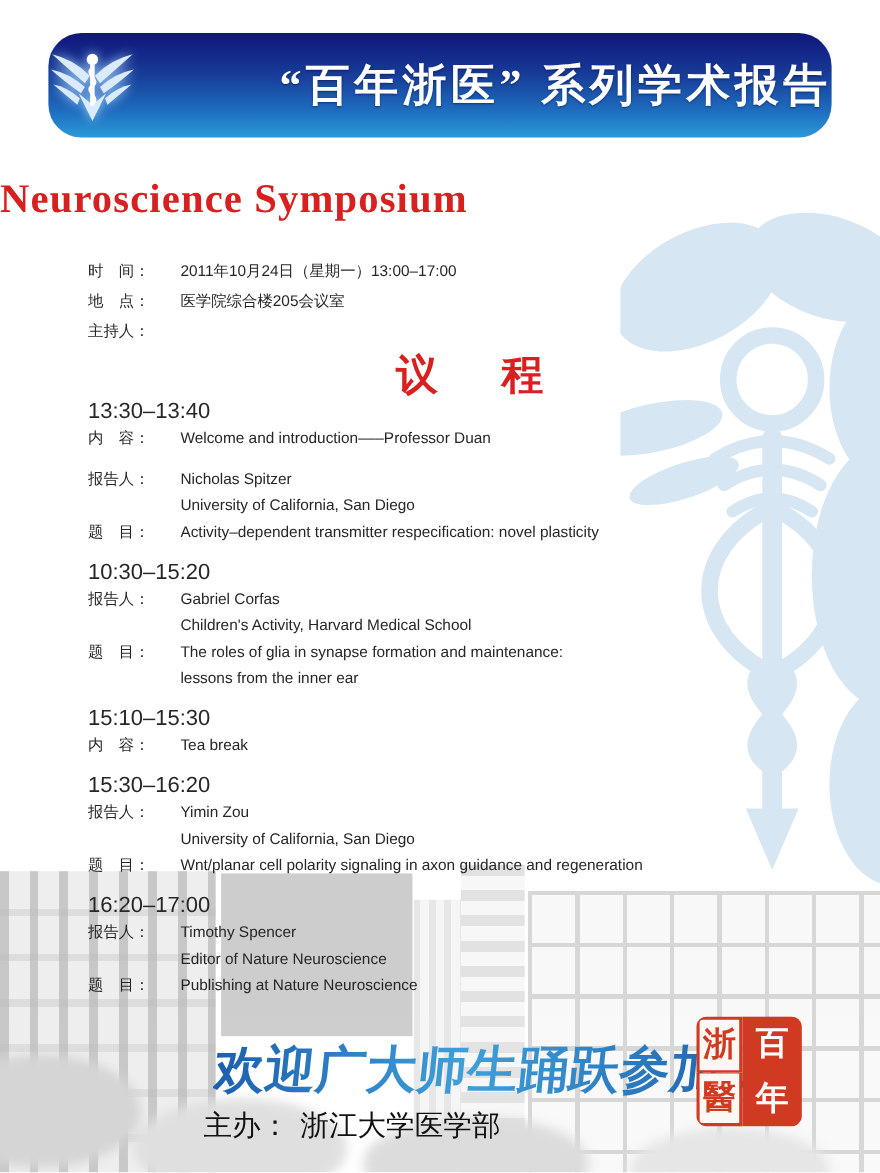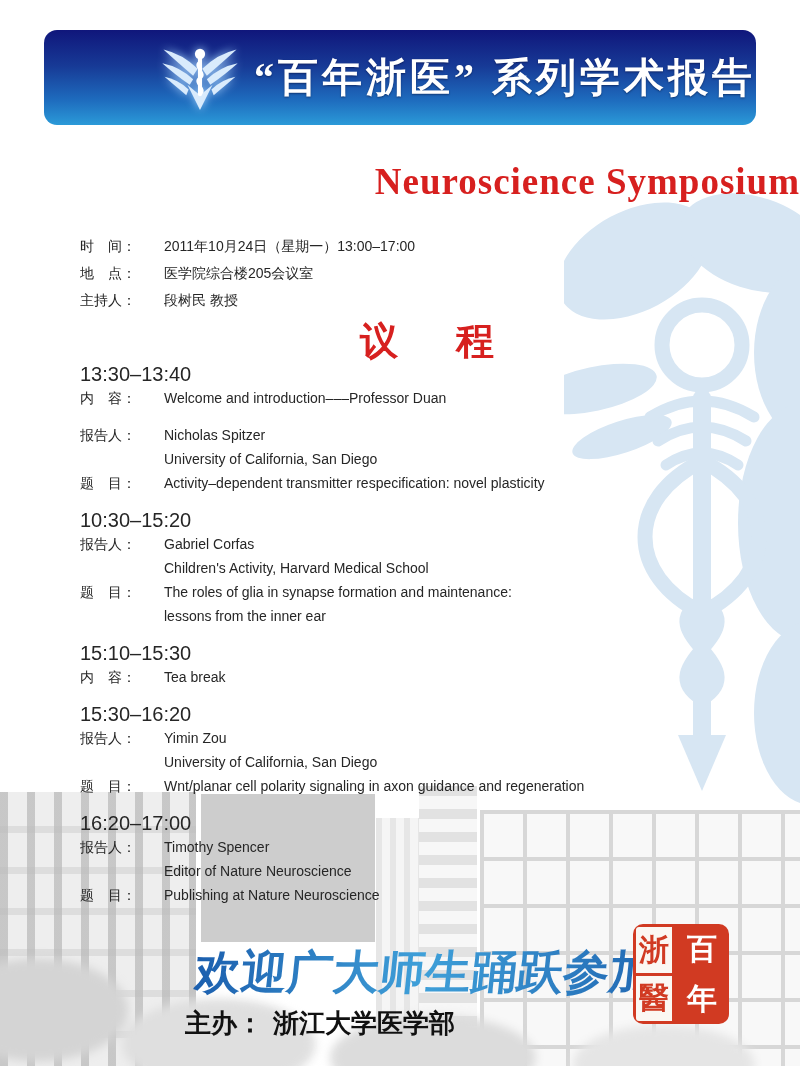--- a/index.html
+++ b/index.html
@@ -18,36 +18,36 @@
   body{
     font-family:"Liberation Sans","DejaVu Sans",sans-serif;
     background:#ffffff;color:var(--text);
     position:relative;overflow:hidden;
   }
   .poster{position:absolute;inset:0;}
 
   
   .banner{
     position:absolute;left:44px;top:30px;width:712px;height:95px;
-    border-radius:13px;
+    border-radius:30px;
     background:linear-gradient(180deg,var(--banner-top) 0%,#173a96 38%,#1e6cbe 74%,var(--banner-bottom) 100%);
-    display:flex;align-items:center;justify-content:flex-end;gap:14px;
+    display:flex;align-items:center;justify-content:space-between;gap:14px;
     z-index:4;
   }
   .banner .logo{width:80px;height:72px;flex:0 0 auto;display:block;
     filter:drop-shadow(0 0 5px rgba(170,215,255,.95));}
   .banner-title{
     color:#ffffff;font-size:40px;font-weight:bold;letter-spacing:4px;
     font-family:"Liberation Serif","DejaVu Serif",serif;
     white-space:nowrap;text-shadow:0 1px 2px rgba(0,0,30,.45);
   }
 
   
   .main-title{
-    position:absolute;left:0;top:160px;width:100%;text-align:right;
+    position:absolute;left:0;top:160px;width:100%;text-align:left;
     font-family:"Liberation Serif","DejaVu Serif",serif;
     font-weight:bold;font-size:37px;color:var(--accent-red);
     z-index:3;letter-spacing:1px;
   }
 
   
   .meta{position:absolute;left:80px;top:233px;width:640px;z-index:3;}
   .arow{display:flex;align-items:flex-start;line-height:27px;font-size:14px;}
   .arow .lbl{flex:0 0 84px;font-weight:bold;font-weight:normal;}
   .arow .txt{flex:1;}
@@ -70,21 +70,21 @@
     position:absolute;left:195px;top:942px;z-index:5;
     font-size:46px;font-weight:bold;white-space:nowrap;
     font-family:"Liberation Serif","DejaVu Serif",serif;
     transform:skewX(-6deg);
     background:linear-gradient(90deg,var(--welcome-from) 0%,var(--welcome-mid) 45%,var(--welcome-to) 100%);
     -webkit-background-clip:text;background-clip:text;color:transparent;
   }
   .organizer{
     position:absolute;left:0;top:1006px;width:640px;text-align:center;z-index:5;
     font-family:"Liberation Serif","DejaVu Serif",serif;
-    font-weight:bold;font-size:26px;color:#111;
+    font-weight:normal;font-size:26px;color:#111;
   }
   .organizer .org-label{margin-right:10px;}
 
   
   .seal{
     position:absolute;left:633px;top:924px;width:96px;height:100px;z-index:5;
     display:flex;border-radius:10px;overflow:hidden;
     font-family:"Liberation Serif","DejaVu Serif",serif;font-weight:bold;
   }
   .seal .col{display:flex;flex-direction:column;}
@@ -191,21 +191,20 @@
     <div class="arow">
       <span class="lbl">时　间：</span>
       <span class="txt">2011年10月24日（星期一）13:00–17:00</span>
     </div>
     <div class="arow">
       <span class="lbl">地　点：</span>
       <span class="txt">医学院综合楼205会议室</span>
     </div>
     <div class="arow">
       <span class="lbl">主持人：</span>
-      <span class="txt">段树民 教授</span>
     </div>
   </div>
 
   <div class="agenda-heading">议　程</div>
   <div class="agenda">
     <div class="entry">
       <div class="time">13:30–13:40</div>
       <div class="rows">
           <div class="arow">
             <span class="lbl">内　容：</span>

